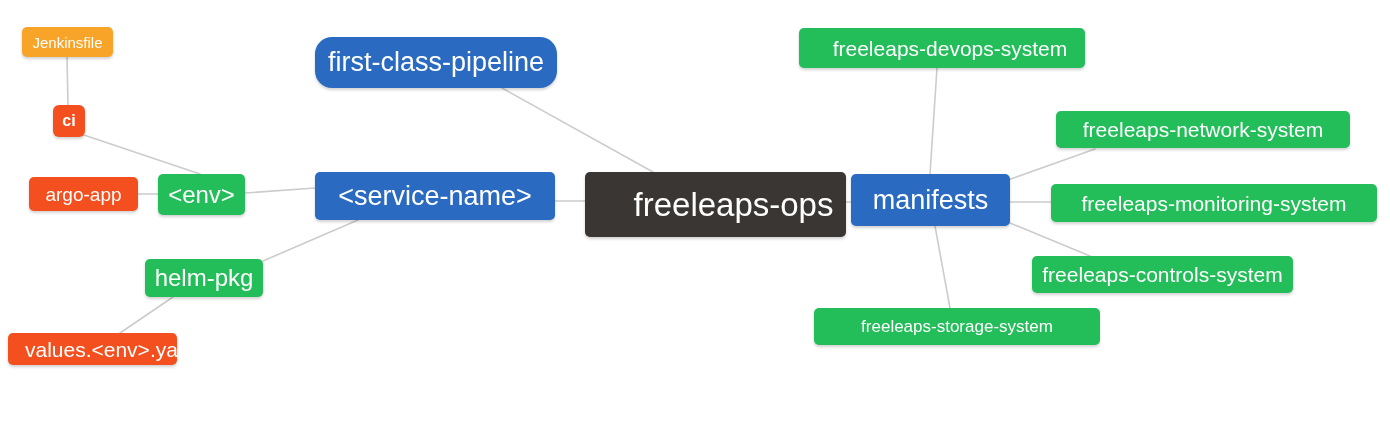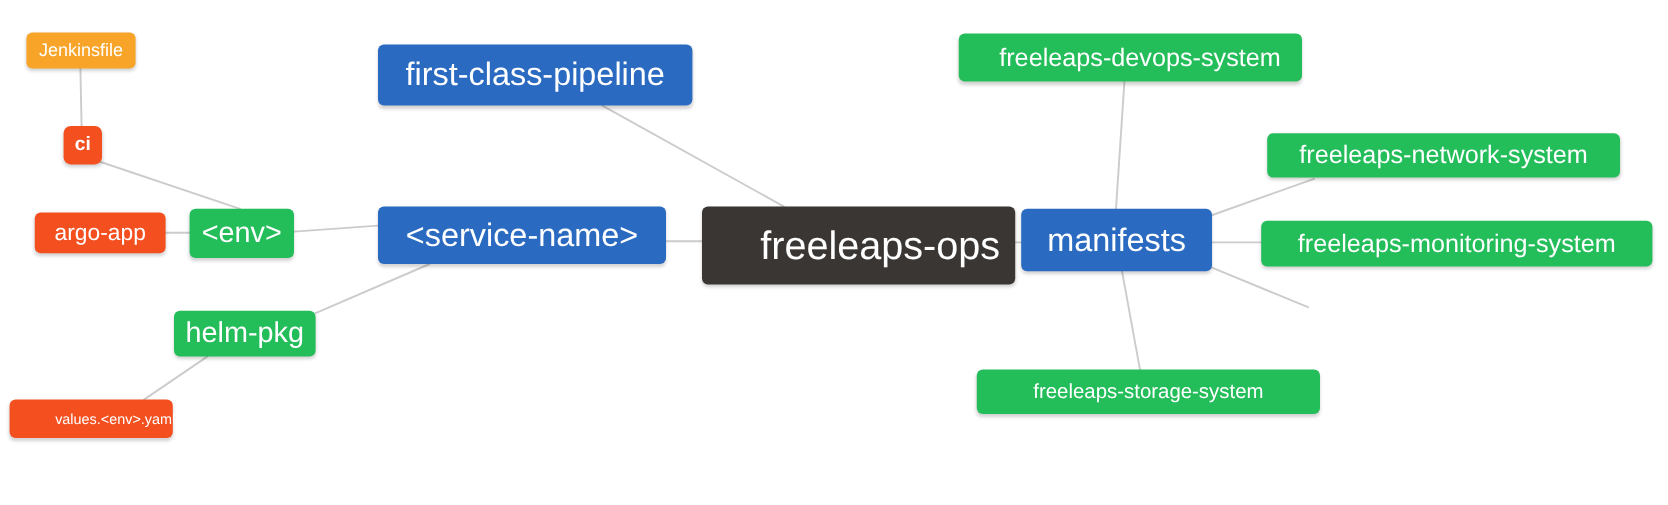--- a/index.html
+++ b/index.html
@@ -66,32 +66,33 @@
   <div class="node orange" style="left:22px;  top:27px;  width:91px;  height:30px; font-size:15px;">Jenkinsfile</div>
 
   <div class="node red bold" style="left:53px; top:105px; width:32px; height:32px; font-size:16px; border-radius:6px;">ci</div>
 
   <div class="node red" style="left:29px;  top:177px; width:109px;  height:34px; font-size:19px;">argo-app</div>
 
   <div class="node green" style="left:158px; top:174px; width:87px; height:41px; font-size:24px;">&lt;env&gt;</div>
 
   <div class="node green" style="left:145px; top:259px; width:118px; height:38px; font-size:24px;">helm-pkg</div>
 
-  <div class="node red" style="left:8px; top:333px; width:136px; height:32px; font-size:12px;padding-left:40px;">values.&lt;env&gt;.yaml</div>
+  <div class="node red" style="left:8px; top:333px; width:169px; height:32px; font-size:21px;padding-left:40px;">values.&lt;env&gt;.yaml</div>
 
-  <div class="node blue" style="left:315px; top:37px; width:262px; height:51px; font-size:27px;">first-class-pipeline</div>
+  <div class="node blue" style="left:315px; top:37px; width:242px; height:51px; font-size:27px;border-radius:17px;">first-class-pipeline</div>
 
   <div class="node blue" style="left:315px; top:172px; width:240px; height:48px; font-size:27px;">&lt;service-name&gt;</div>
 
   <div class="node dark" style="left:585px; top:172px; width:261px; height:65px; font-size:33px;padding-left:36px;">freeleaps-ops</div>
 
   <div class="node blue" style="left:851px; top:174px; width:159px; height:52px; font-size:27px;">manifests</div>
 
   <div class="node green" style="left:799px; top:28px; width:286px; height:40px; font-size:21px;padding-left:16px;">freeleaps-devops-system</div>
 
   <div class="node green" style="left:1056px; top:111px; width:294px; height:37px; font-size:21px;">freeleaps-network-system</div>
 
   <div class="node green" style="left:1051px; top:184px; width:326px; height:38px; font-size:21px;">freeleaps-monitoring-system</div>
 
+  <div class="node green" style="left:1032px; top:256px; width:261px; height:37px; font-size:21px;">freeleaps-controls-system</div>
 
   <div class="node green" style="left:814px; top:308px; width:286px; height:37px; font-size:17px;">freeleaps-storage-system</div>
 
 </div>
 
 </body></html>

